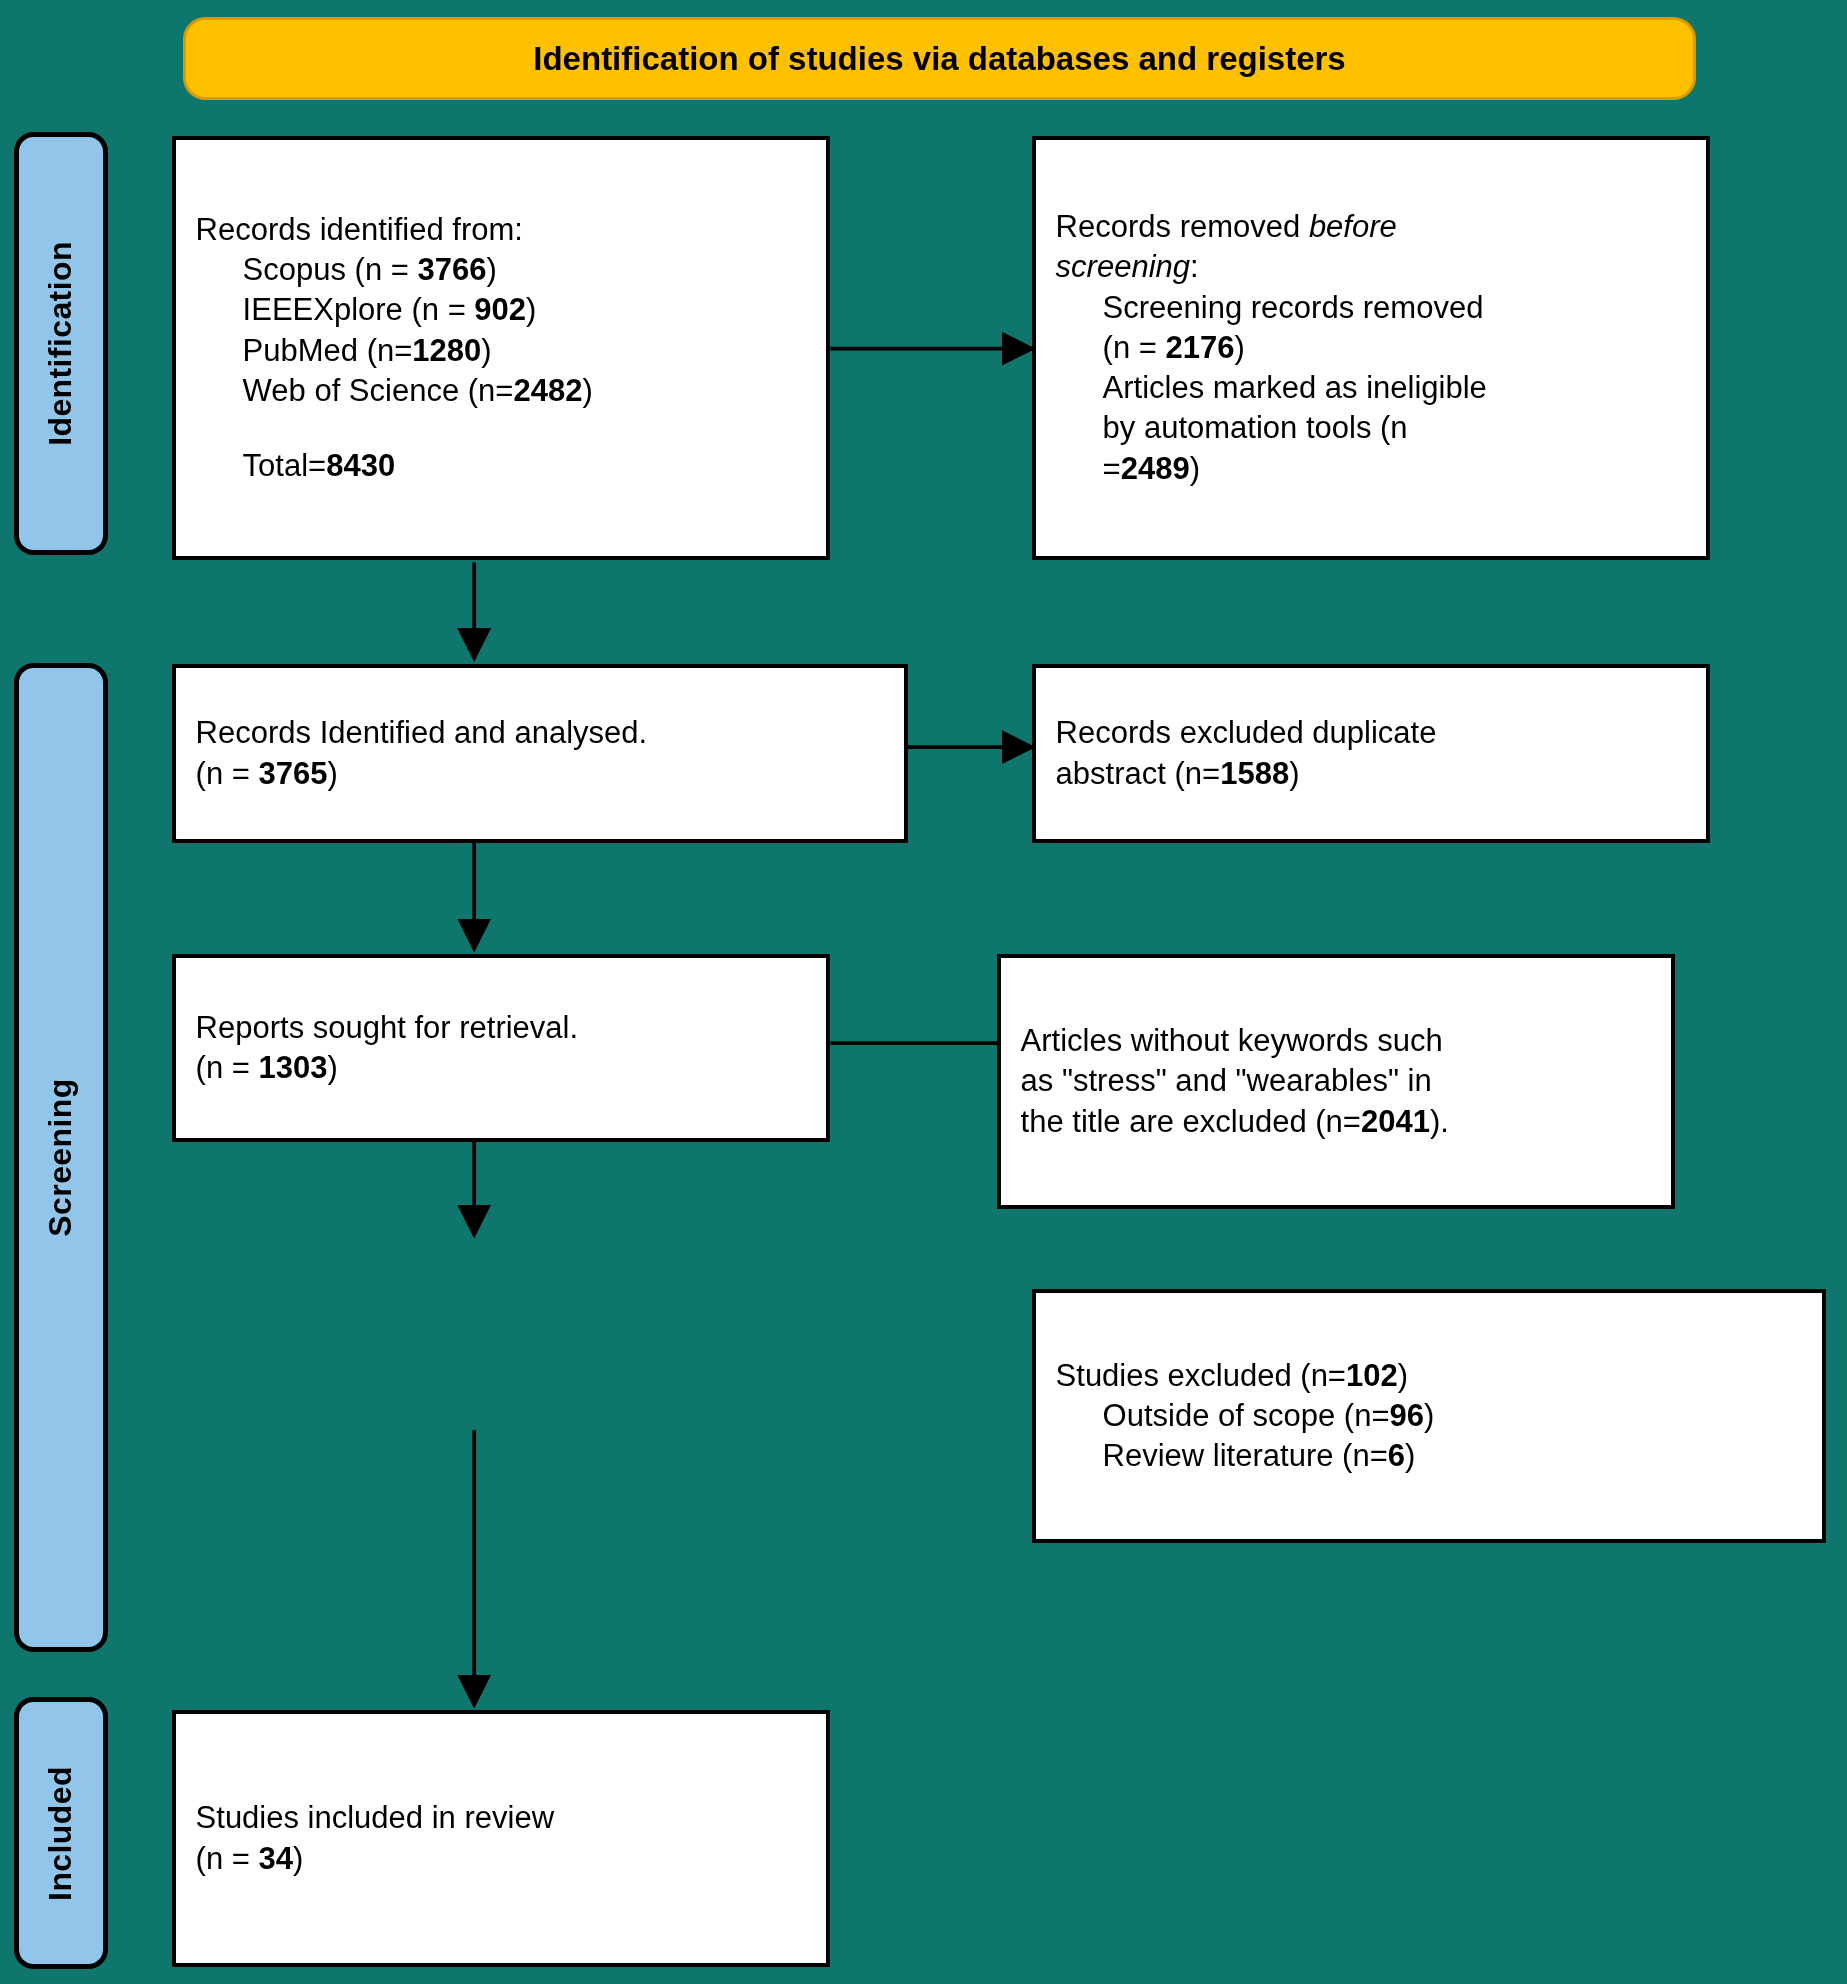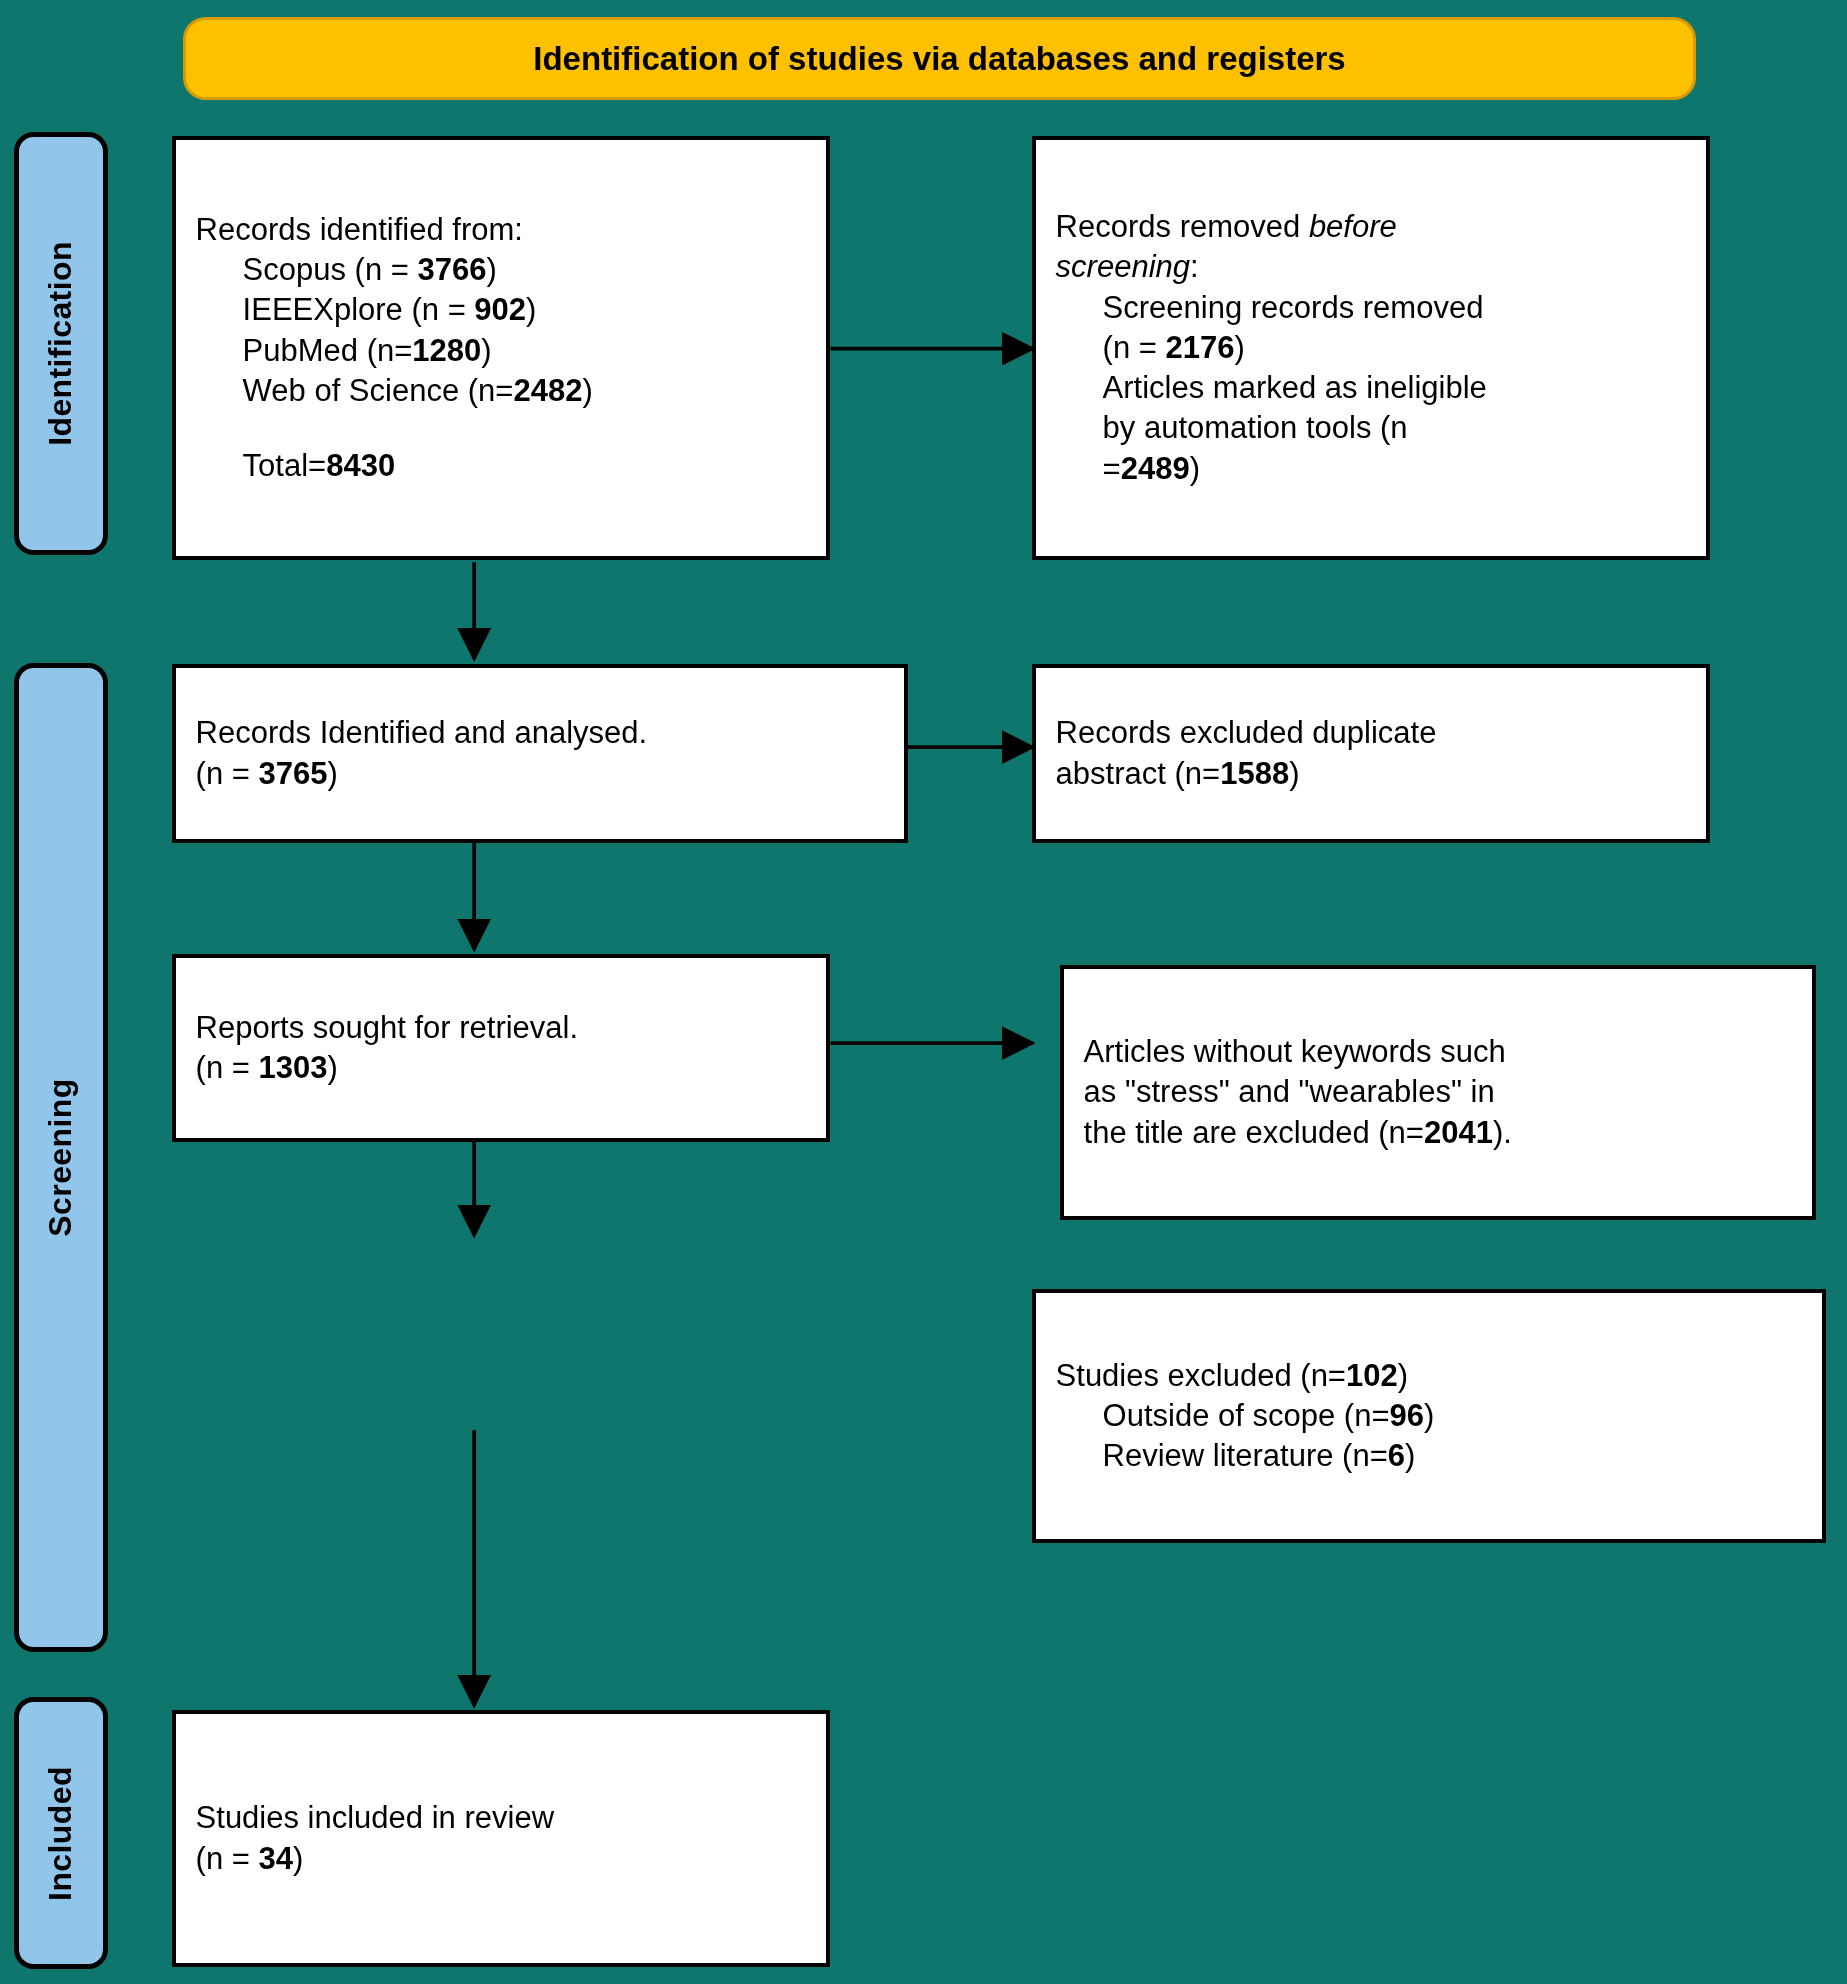--- a/index.html
+++ b/index.html
@@ -162,21 +162,21 @@
       <div class="flow-line indent">Articles marked as ineligible</div>
       <div class="flow-line indent">by automation tools (n</div>
       <div class="flow-line indent">=<b>2489</b>)</div>
     </div>
 
   <div class="flow-box" id="box-records-excluded-duplicate" style="left:1032px; top:664px; width:678px; height:179px;">
       <div class="flow-line">Records excluded duplicate</div>
       <div class="flow-line">abstract (n=<b>1588</b>)</div>
     </div>
 
-  <div class="flow-box" id="box-articles-without-keywords" style="left:1060px; top:954px; width:756px; height:255px;margin-top:11px;">
+  <div class="flow-box" id="box-articles-without-keywords" style="left:997px; top:954px; width:678px; height:255px;">
       <div class="flow-line">Articles without keywords such</div>
       <div class="flow-line">as "stress" and "wearables" in</div>
       <div class="flow-line">the title are excluded (n=<b>2041</b>).</div>
     </div>
 
   <div class="flow-box" id="box-studies-excluded" style="left:1032px; top:1289px; width:794px; height:254px;">
       <div class="flow-line">Studies excluded (n=<b>102</b>)</div>
       <div class="flow-line indent">Outside of scope (n=<b>96</b>)</div>
       <div class="flow-line indent">Review literature (n=<b>6</b>)</div>
     </div>

